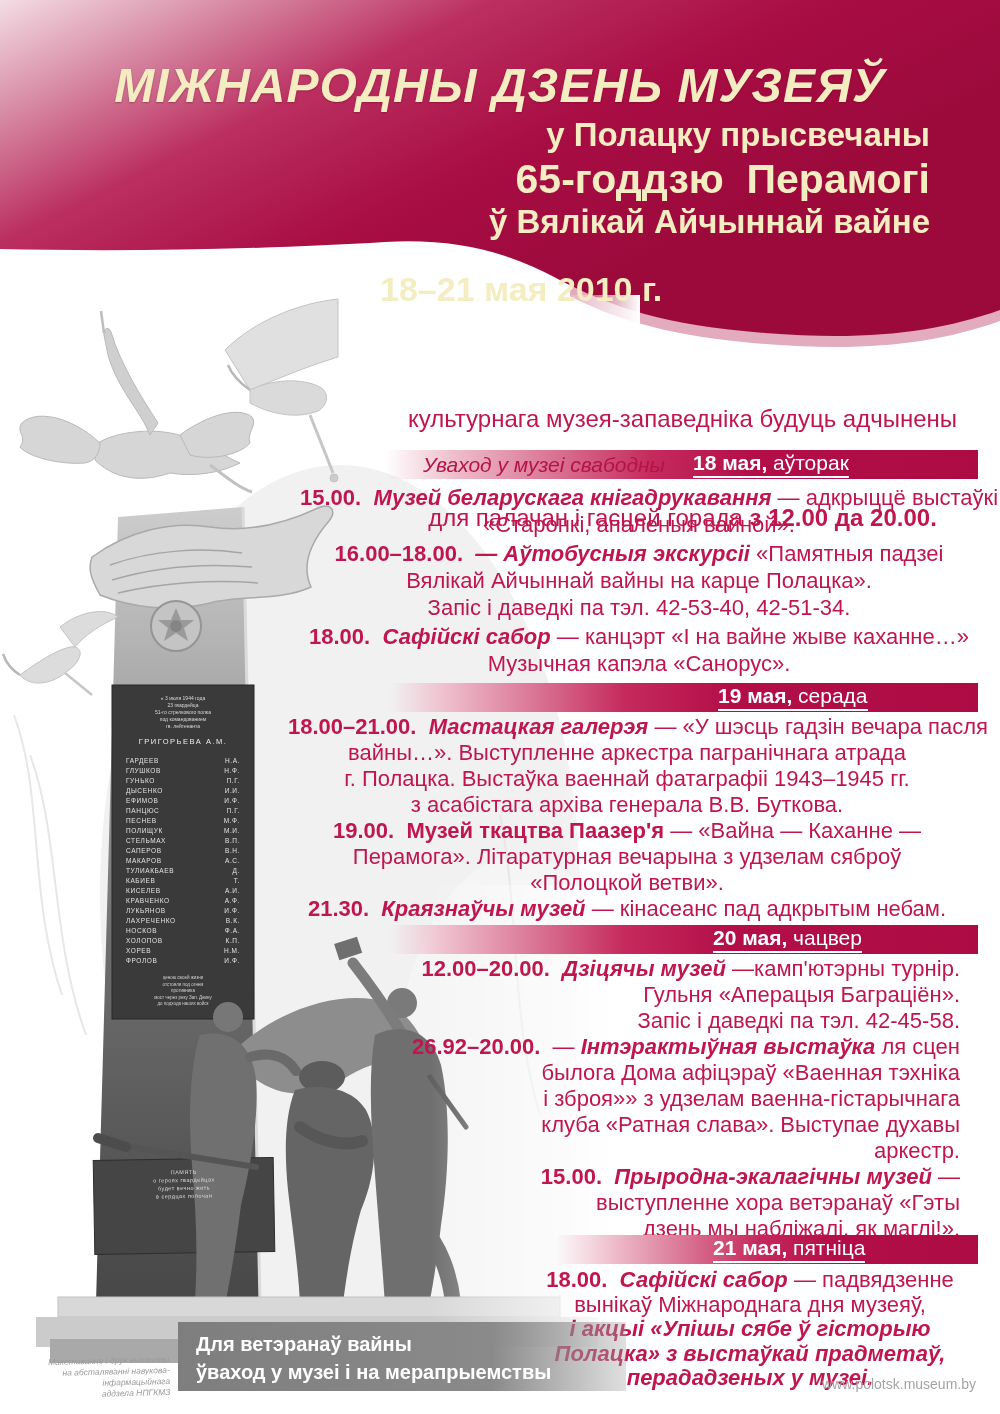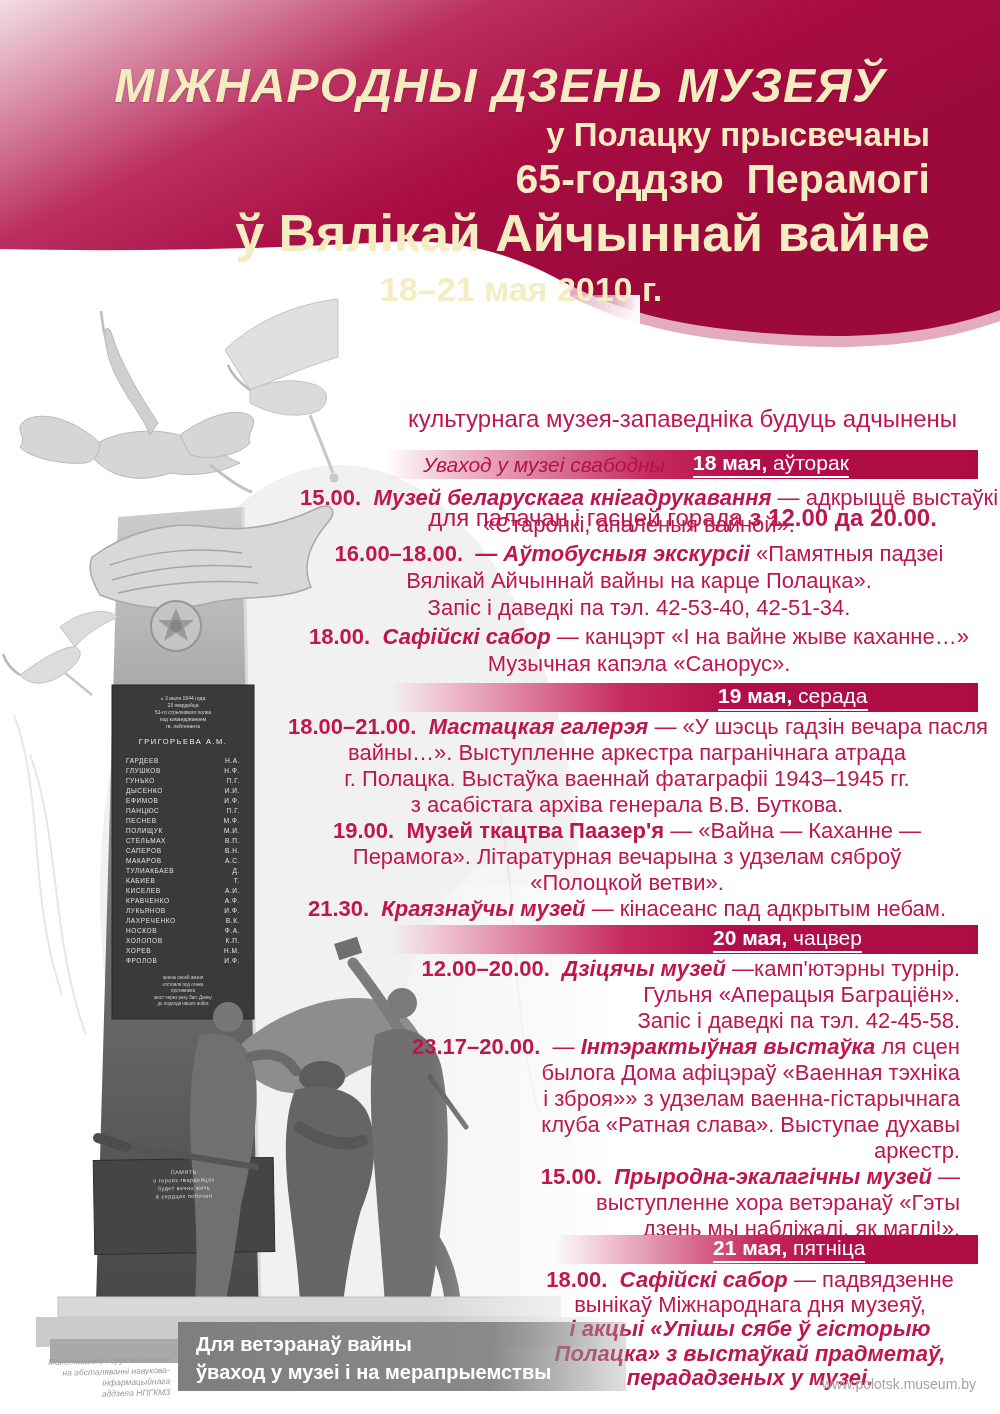--- a/index.html
+++ b/index.html
@@ -6,21 +6,21 @@
   .poster{position:relative;width:1000px;height:1414px;background:#fff;overflow:hidden;
           font-family:"Liberation Sans",sans-serif;}
   
   .banner{position:absolute;left:0;top:0;z-index:0;}
   .title{position:absolute;left:30px;top:58px;width:940px;text-align:center;z-index:3;
          font-size:48px;font-weight:bold;font-style:italic;color:#f4edc2;letter-spacing:1px;
          text-shadow:0 1px 2px rgba(90,0,30,.35);}
   .sub{position:absolute;right:70px;z-index:3;color:#f4edc2;font-weight:bold;white-space:pre;}
   .sub1{top:116px;font-size:33px;}
   .sub2{top:156px;font-size:41px;}
-  .sub3{top:203px;font-size:52px;}
+  .sub3{top:203px;font-size:33px;}
   .daterange{position:absolute;left:380px;top:270px;width:600px;text-align:left;z-index:3;
          font-size:34px;font-weight:bold;color:#f4edc2;}
   
   .photo{position:absolute;left:0;top:295px;z-index:1;}
   .plaque1{position:absolute;left:114px;top:687px;width:138px;height:330px;z-index:2;
            color:#e2e2e2;text-align:center;overflow:hidden;}
   .plaque1 .phead{font-size:5px;line-height:7px;margin-top:8px;color:#d8d8d8;}
   .plaque1 .commander{font-size:7.5px;letter-spacing:1.5px;margin:7px 0 10px 0;color:#eee;}
   .plaque1 .nrow{display:flex;justify-content:space-between;padding:0 12px;font-size:6.5px;line-height:10px;letter-spacing:.6px;}
   .plaque1 .pfoot{font-size:4.5px;line-height:6.5px;margin-top:9px;color:#cfcfcf;}
@@ -337,21 +337,21 @@
   <div class="bar bar3">
     <span class="bardate d3"><b>20 мая,</b><span> чацвер</span></span>
   </div>
   <div class="evs evs3">
       <div class="ev">
         <div class="ln"><span class="s-b">12.00–20.00.  </span><span class="s-bi">Дзіцячы музей</span><span class="s-r"> —камп'ютэрны турнір.</span></div>
         <div class="ln"><span class="s-r">Гульня «Аперацыя Баграціён».</span></div>
         <div class="ln"><span class="s-r">Запіс і даведкі па тэл. 42-45-58.</span></div>
       </div>
       <div class="ev">
-        <div class="ln"><span class="s-b">23.17–20.00.  </span><span class="s-r">— </span><span class="s-bi">Інтэрактыўная выстаўка</span><span class="s-r"> ля сцен</span></div>
+        <div class="ln"><span class="s-b">26.92–20.00.  </span><span class="s-r">— </span><span class="s-bi">Інтэрактыўная выстаўка</span><span class="s-r"> ля сцен</span></div>
         <div class="ln"><span class="s-r">былога Дома афіцэраў «Ваенная тэхніка</span></div>
         <div class="ln"><span class="s-r">і зброя»» з удзелам ваенна-гістарычнага</span></div>
         <div class="ln"><span class="s-r">клуба «Ратная слава». Выступае духавы</span></div>
         <div class="ln"><span class="s-r">аркестр.</span></div>
       </div>
       <div class="ev">
         <div class="ln"><span class="s-b">15.00.  </span><span class="s-bi">Прыродна-экалагічны музей</span><span class="s-r"> —</span></div>
         <div class="ln"><span class="s-r">выступленне хора ветэранаў «Гэты</span></div>
         <div class="ln"><span class="s-r">дзень мы набліжалі, як маглі!».</span></div>
       </div>

